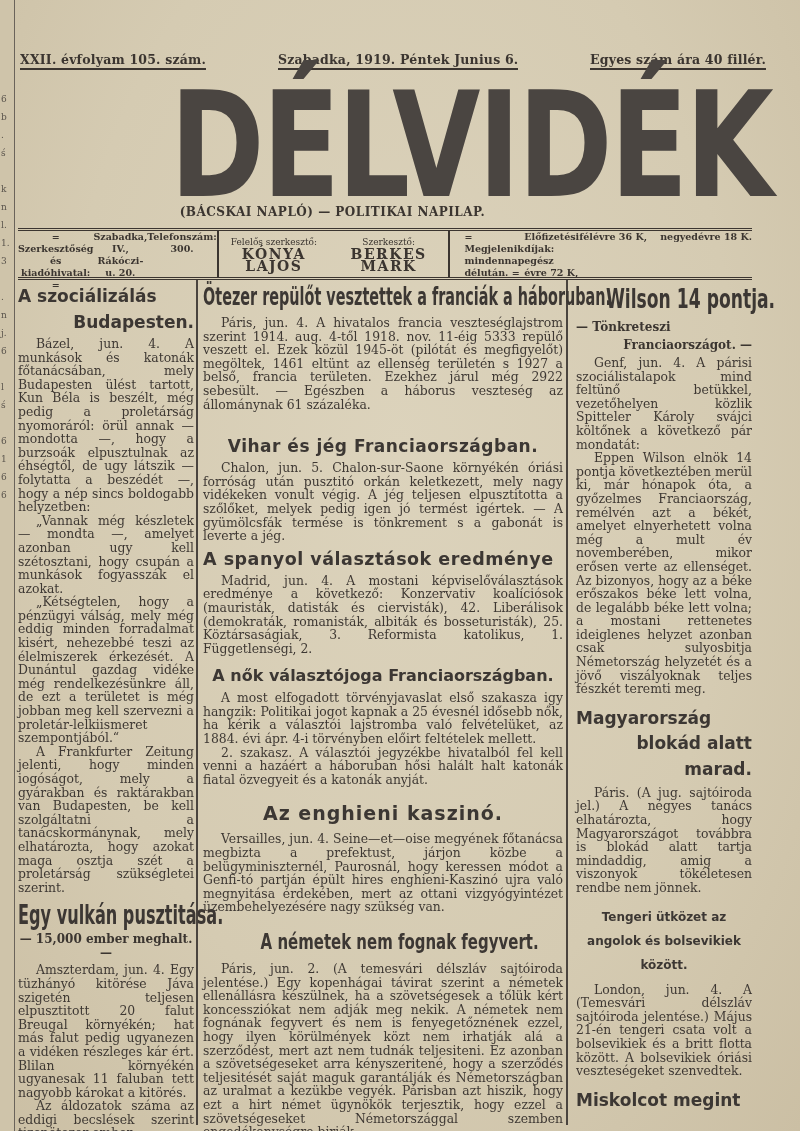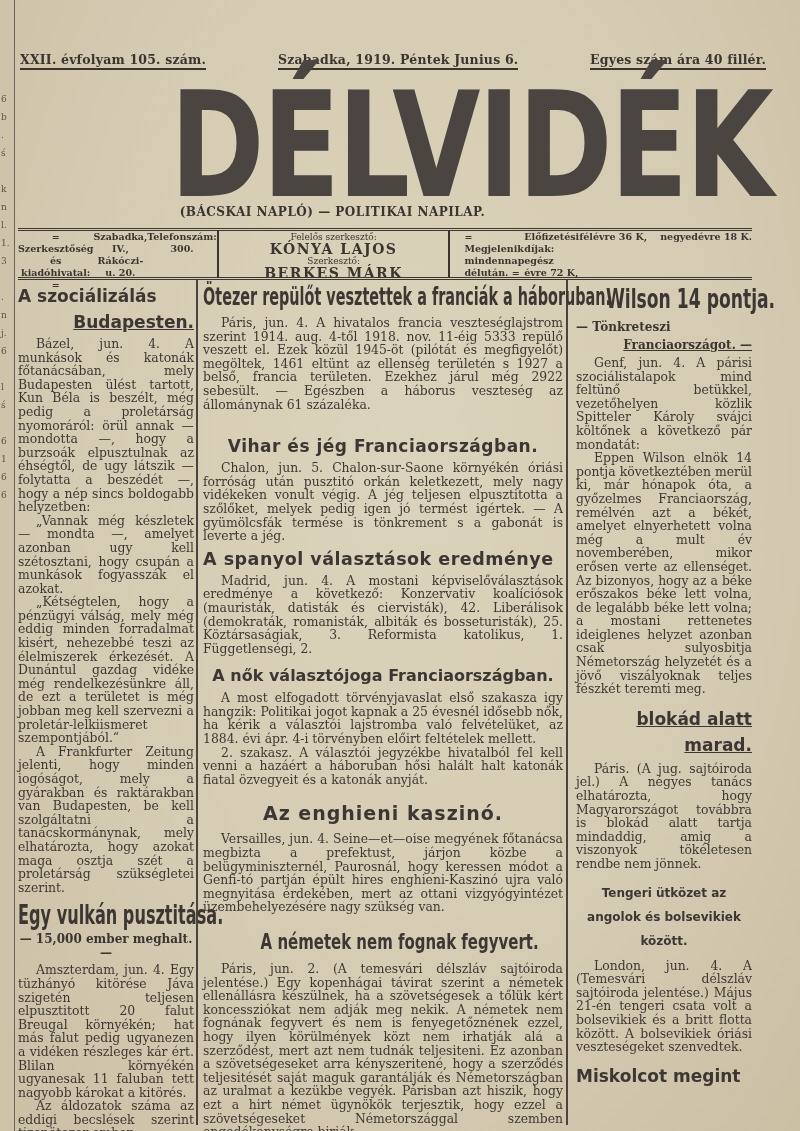--- a/index.html
+++ b/index.html
@@ -43,21 +43,21 @@
   .infobox {
     position: absolute; left: 18px; top: 228px; width: 734px; height: 46px;
     border-top: 3px double #3b3530; border-bottom: 3px double #3b3530;
     display: flex;
   }
   .infocell {
     font-size: 9.5px; line-height: 12px; text-align: center; font-weight: bold;
     display: flex; flex-direction: row; justify-content: center;
   }
   .infocell.c1 { width: 216px; border-right: 2px solid #3b3530; }
-  .infocell.c2 { width: 300px; border-right: 2px solid #3b3530; flex-direction: column; justify-content: space-around; align-items: center; }
+  .infocell.c2 { width: 300px; border-right: 2px solid #3b3530; flex-direction: row; justify-content: space-around; align-items: center; }
   .infocell.c3 { flex: 1; text-align: left; padding-left: 14px; }
   .editor { text-align: center; }
   .editor .role { font-size: 9px; font-weight: normal; }
   .editor .name { font-size: 14px; letter-spacing: 1.5px; font-weight: bold; }
 
   .col { position: absolute; top: 282px; }
   .col1 { left: 18px; width: 176px; }
   .col2 { left: 203px; width: 360px; }
   .col3 { left: 576px; width: 176px; }
   .rule { position: absolute; top: 280px; width: 2px; height: 845px; background: #4a443e; }
@@ -70,21 +70,21 @@
   p.body {
     margin: 0; font-size: 12.4px; line-height: 13.6px; text-align: justify;
     font-family: "DejaVu Serif", serif; color: #3e3833;
     hyphens: manual;
   }
   p.body.ind { text-indent: 18px; }
   .sub {
     font-size: 12px; font-weight: bold; margin: 2px 0 3px 0;
   }
   .center { text-align: center; }
-  .right { text-align: right; text-decoration: underline; }
+  .right { text-align: right; }
 </style>
 </head>
 <body>
 
 <div class="page">
 
   <div class="binding">
     <div class="binding-marks">6
 b
 .
@@ -192,20 +192,21 @@
 
   <div class="col col3">
     <div>
       <div class="hl" style="font-size:26px; line-height:34px; text-align:center; transform:scaleX(0.66); transform-origin:50% 50%; white-space:nowrap;">Wilson 14 pontja.</div>
       <div class="sub" style="margin:4px 0 0;">— Tönkreteszi</div>
       <div class="sub right" style="margin:4px 0 4px;">Franciaországot. —</div>
       <p class="body ind">Genf, jun. 4. A párisi szociálistalapok mind feltünő betükkel, vezetőhelyen közlik Spitteler Károly svájci költőnek a következő pár mondatát:</p>
       <p class="body ind">Eppen Wilson elnök 14 pontja következtében merül ki, már hónapok óta, a győzelmes Franciaország, remélvén azt a békét, amelyet elnyerhetett volna még a mult év novemberében, mikor erősen verte az ellenséget. Az bizonyos, hogy az a béke erőszakos béke lett volna, de legalább béke lett volna; a mostani rettenetes ideiglenes helyzet azonban csak sulyosbitja Németország helyzetét és a jövő viszályoknak teljes fészkét teremti meg.</p>
     </div>
     <div style="margin-top:10px;">
+      <div class="hl" style="font-size:17px; line-height:24px;">Magyarország</div>
       <div class="hl right" style="font-size:17px; line-height:26px; margin-bottom:4px;">blokád alatt marad.</div>
       <p class="body ind">Páris. (A jug. sajtóiroda jel.) A négyes tanács elhatározta, hogy Magyarországot továbbra is blokád alatt tartja mindaddig, amig a viszonyok tökéletesen rendbe nem jönnek.</p>
     </div>
     <div style="margin-top:10px;">
       <div class="hl center" style="font-size:12px; line-height:24px;">Tengeri ütközet az angolok és bolsevikiek között.</div>
       <p class="body ind" style="margin-top:6px;">London, jun. 4. A (Temesvári délszláv sajtóiroda jelentése.) Május 21-én tengeri csata volt a bolsevikiek és a britt flotta között. A bolsevikiek óriási veszteségeket szenvedtek.</p>
     </div>
     <div style="margin-top:10px;">
       <div class="hl" style="font-size:17px; line-height:24px;">Miskolcot megint</div>
 

